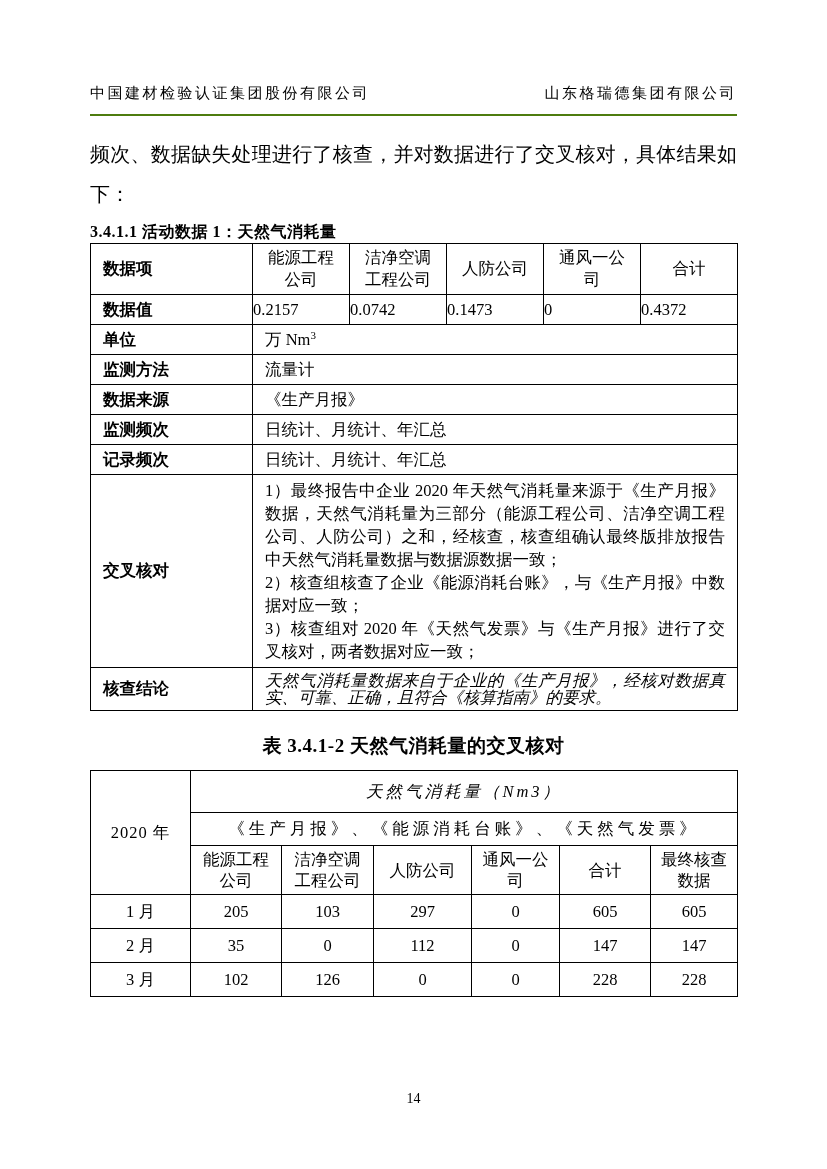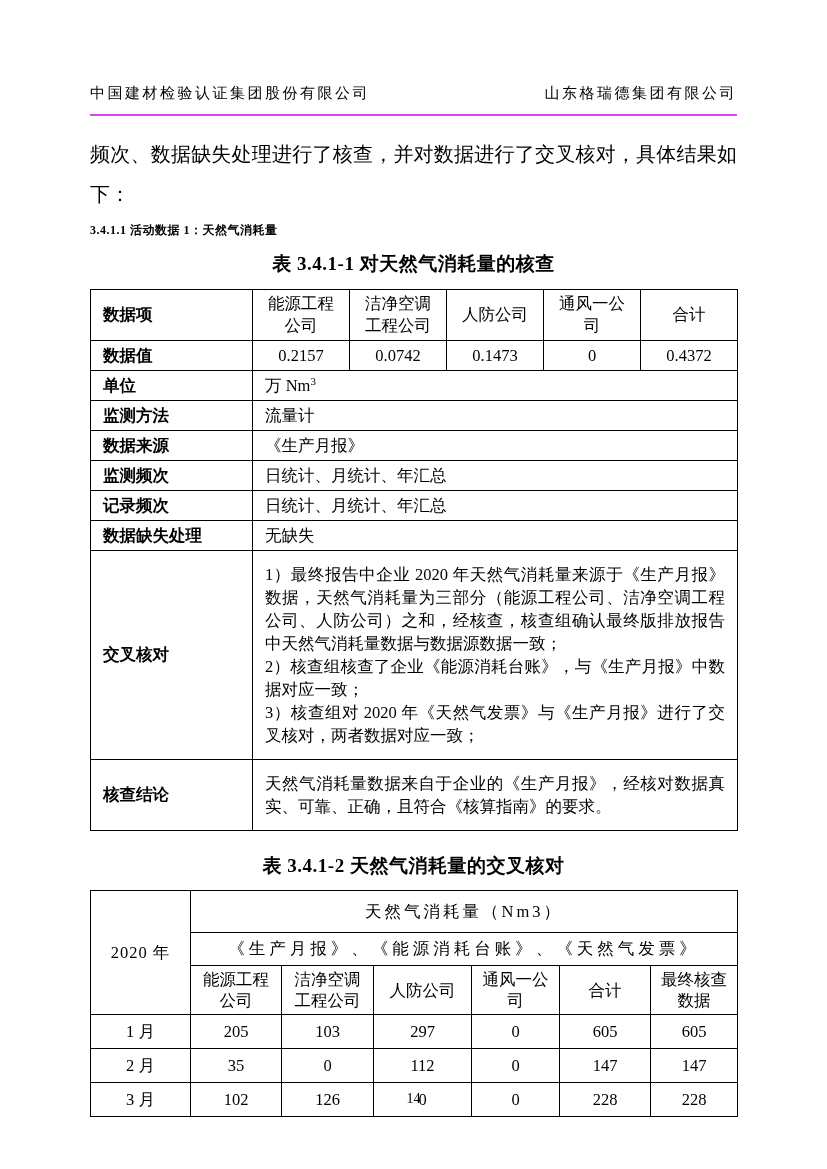--- a/index.html
+++ b/index.html
@@ -1,45 +1,45 @@
 <!DOCTYPE html>
 <html><head>
 <meta charset="utf-8">
 <style>
   * { margin:0; padding:0; box-sizing:border-box; }
   html,body { background:#ffffff; }
   body { width:827px; height:1169px; font-family:"Liberation Serif","DejaVu Serif",serif; color:#000; }
   .page { position:relative; width:827px; height:1169px; background:#fff; padding:84px 90px 0 90px; overflow:hidden; }
 
   .hdr { display:flex; justify-content:space-between; align-items:flex-end;
-         font-size:15px; letter-spacing:2.5px; padding-bottom:11px; border-bottom:2px solid #d946ef; }
+         font-size:15px; letter-spacing:2.5px; padding-bottom:11px; border-bottom:2px solid #4d7c0f; }
 
   .intro { margin-top:18px; font-size:20px; line-height:40px; }
   .intro .l1 { text-align:justify; text-align-last:justify; }
   .intro .l2 { text-align:left; }
 
-  .section-heading { margin-top:8px; font-size:12px; font-weight:bold; letter-spacing:0.5px; }
+  .section-heading { margin-top:8px; font-size:16px; font-weight:bold; letter-spacing:0.5px; }
 
   .tbl-title { text-align:center; font-size:19px; font-weight:bold; margin:12px 0 12px 0; letter-spacing:0.5px; }
   .tbl-title2 { margin-top:22px; margin-bottom:11px; }
 
   table { border-collapse:collapse; width:647px; table-layout:fixed; font-size:16.5px; }
   td, th { border:1.5px solid #000; vertical-align:middle; font-weight:normal; }
 
   .t1 .lbl { font-weight:bold; text-align:left; padding:3px 12px; }
   .t1 .colhead { text-align:center; padding:3px 10px; line-height:22px; }
-  .t1 .num { text-align:center; height:30px; }
+  .t1 .num { height:30px; }
   .t1 .txt { text-align:left; padding:3px 12px; height:30px; }
-  .t1 .multi { text-align:left; padding:12px 12px; }
+  .t1 .multi { text-align:left; padding:4px 12px; }
   .cross-item { text-align:justify; line-height:23px; }
-  .concl { text-align:justify; line-height:23px; }
+  .concl { text-align:justify; line-height:17px;font-style:italic; }
   sup { font-size:11px; vertical-align:super; line-height:0; }
 
   .t2 td { text-align:center; padding:4px 6px; }
-  .t2 .span-head { letter-spacing:3px; height:42px; }
+  .t2 .span-head { letter-spacing:3px; height:42px;font-style:italic; }
   .t2 .sources { letter-spacing:4px; height:33px; }
   .t2 .colhead { line-height:21px; padding:3px 8px; }
   .t2 .datacell { height:34px; }
   .t2 .yearcell { letter-spacing:1px; }
 
   .page-number { position:absolute; bottom:62px; left:0; width:100%; text-align:center; font-size:14px; }
 </style>
 </head>
 <body>
 
@@ -50,21 +50,20 @@
     <span>山东格瑞德集团有限公司</span>
   </div>
 
   <div class="intro">
     <div class="l1">频次、数据缺失处理进行了核查，并对数据进行了交叉核对，具体结果如</div>
     <div class="l2">下：</div>
   </div>
 
   <div class="section-heading">3.4.1.1 活动数据 1：天然气消耗量</div>
 
-  <div class="tbl-title">表 3.4.1-1 对天然气消耗量的核查</div>
 
   <table class="t1">
     <colgroup>
       <col style="width:162px">
         <col style="width:97px">
         <col style="width:97px">
       <col style="width:97px">
         <col style="width:97px">
         <col style="width:97px">
     </colgroup>
@@ -97,24 +96,20 @@
         <td class="lbl">数据来源</td>
         <td class="txt" colspan="5">《生产月报》</td>
       </tr>
       <tr>
         <td class="lbl">监测频次</td>
         <td class="txt" colspan="5">日统计、月统计、年汇总</td>
       </tr>
       <tr>
         <td class="lbl">记录频次</td>
         <td class="txt" colspan="5">日统计、月统计、年汇总</td>
-      </tr>
-      <tr>
-        <td class="lbl">数据缺失处理</td>
-        <td class="txt" colspan="5">无缺失</td>
       </tr>
       <tr>
         <td class="lbl">交叉核对</td>
         <td class="multi" colspan="5">
           <div class="cross-item">1）最终报告中企业 2020 年天然气消耗量来源于《生产月报》数据，天然气消耗量为三部分（能源工程公司、洁净空调工程公司、人防公司）之和，经核查，核查组确认最终版排放报告中天然气消耗量数据与数据源数据一致；</div>
           <div class="cross-item">2）核查组核查了企业《能源消耗台账》，与《生产月报》中数据对应一致；</div>
           <div class="cross-item">3）核查组对 2020 年《天然气发票》与《生产月报》进行了交叉核对，两者数据对应一致；</div>
         </td>
       </tr>
       <tr>

